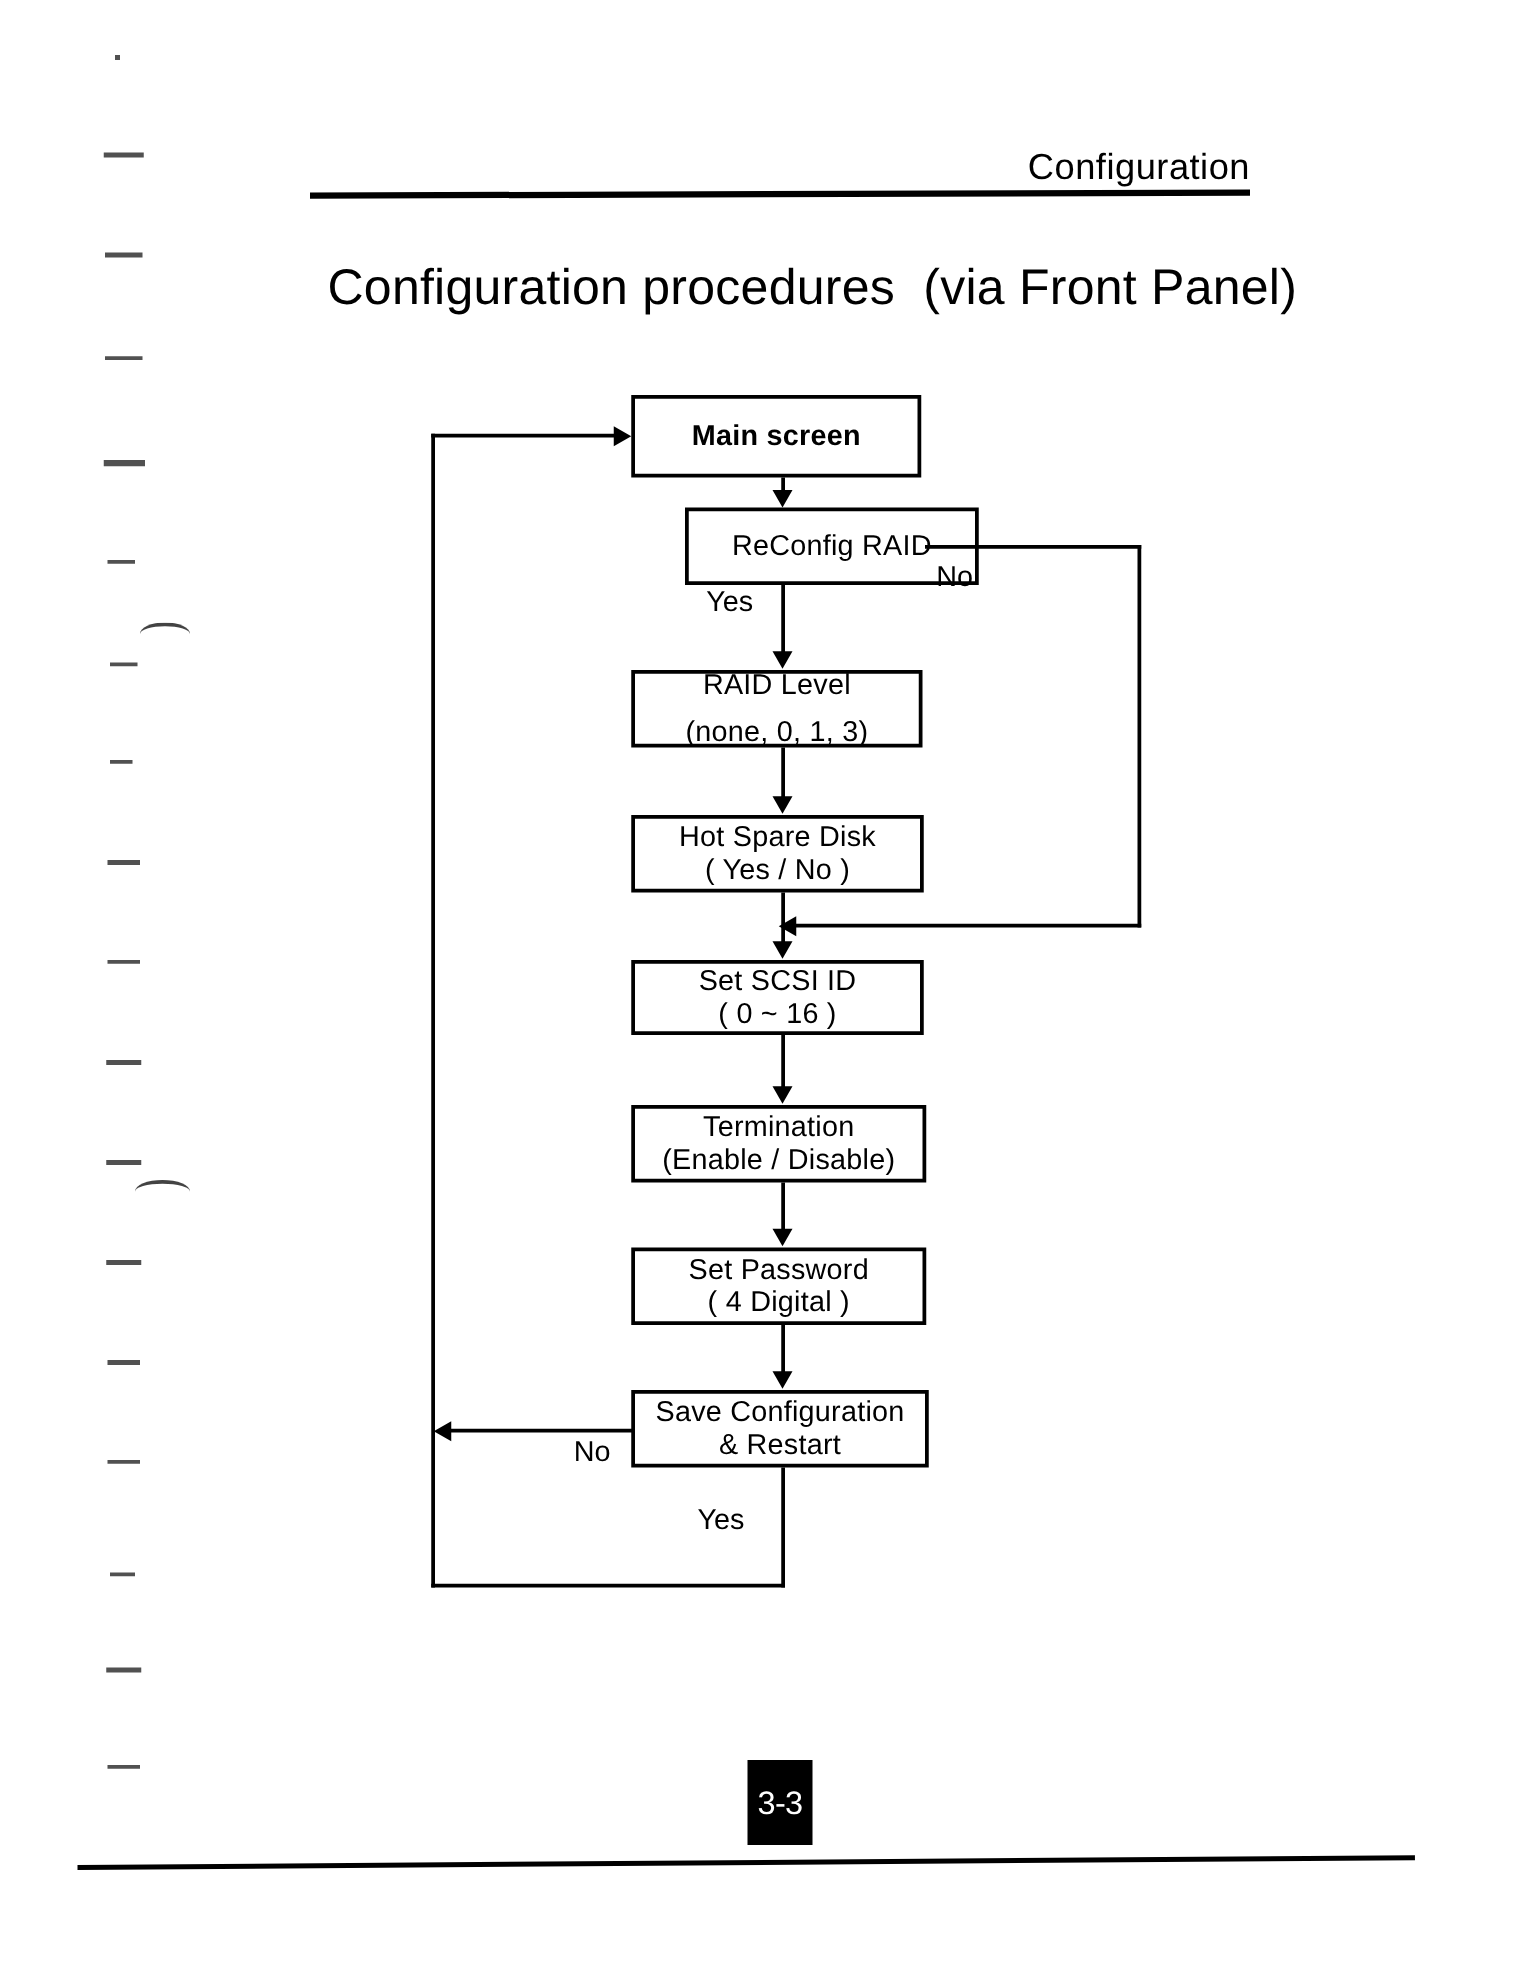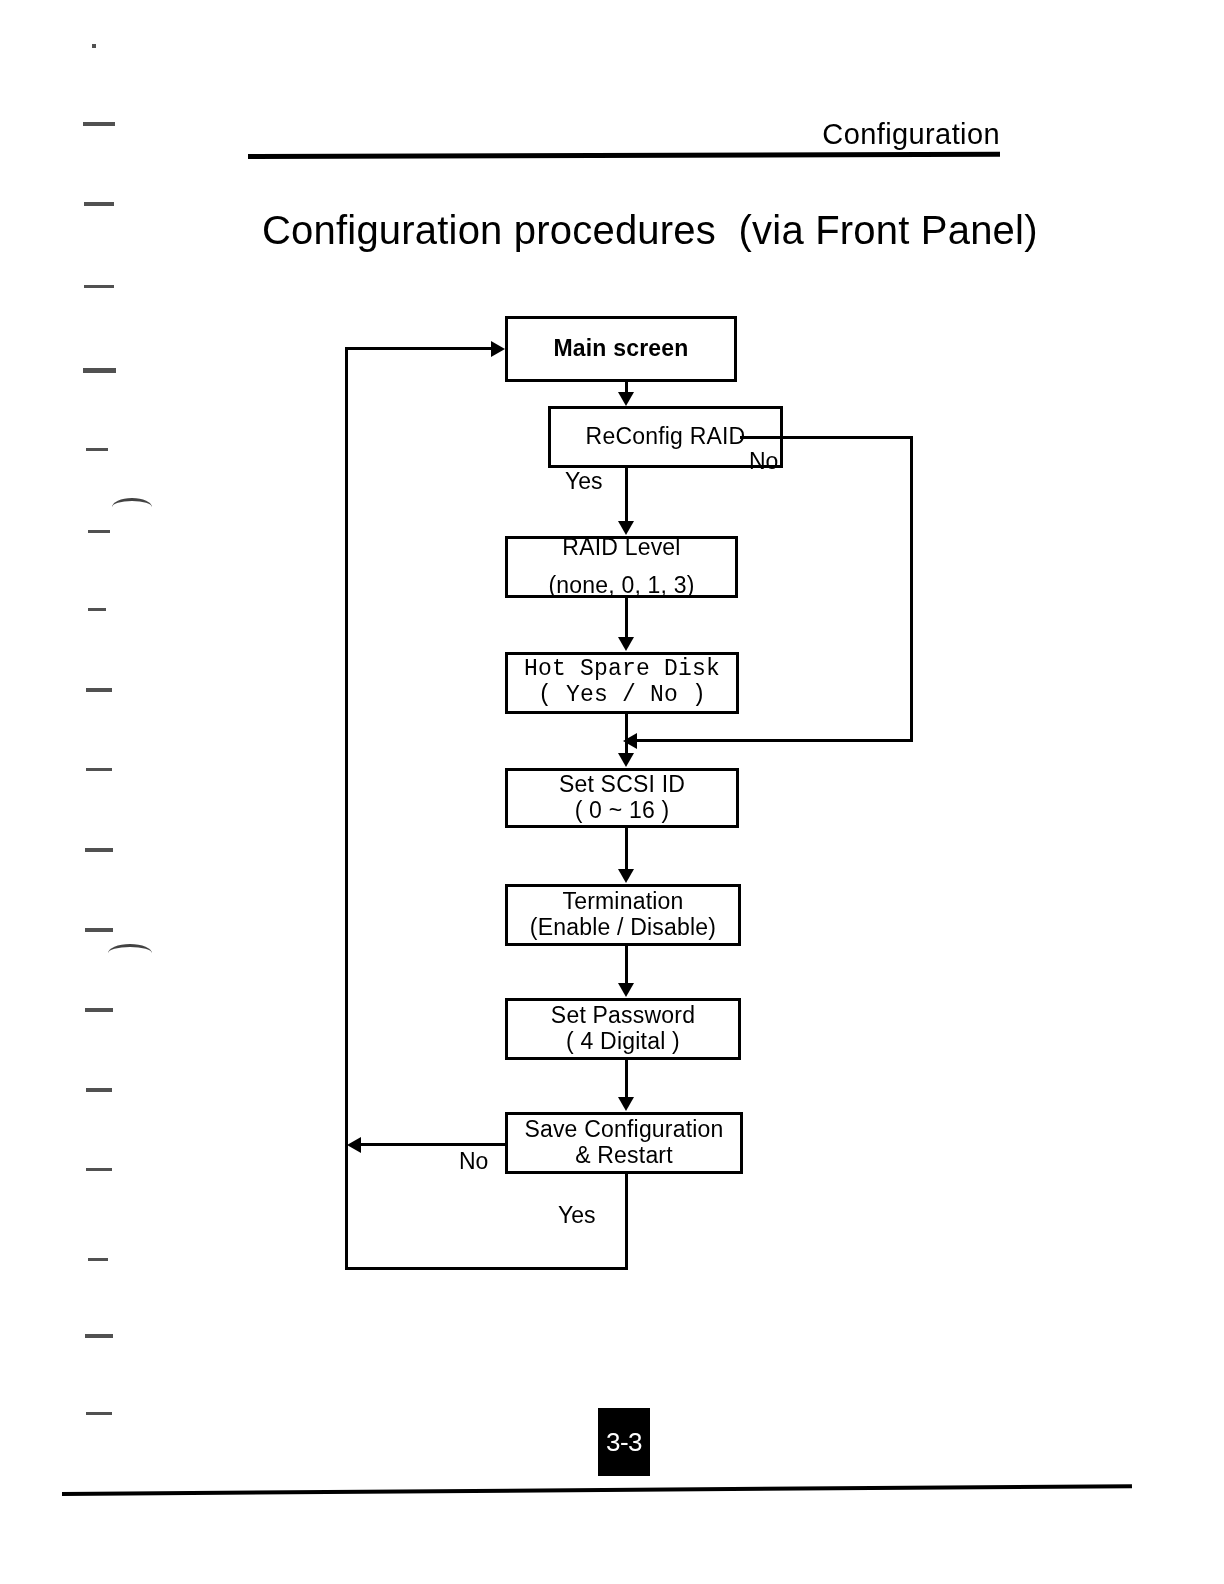--- a/index.html
+++ b/index.html
@@ -176,21 +176,21 @@
 
     <div class="node" style="left:505px; top:406px; width:235px; height:62px;margin-left:43px;">
       <span>ReConfig RAID</span>
     </div>
 
     <div class="node" style="left:505px; top:536px; width:233px; height:62px;gap:12px;">
       <span>RAID Level</span>
       <span class="l2">(none, 0, 1, 3)</span>
     </div>
 
-    <div class="node" style="left:505px; top:652px; width:234px; height:62px;font-family:Liberation Mono, monospace;">
+    <div class="node" style="left:505px; top:652px; width:234px; height:62px;">
       <span>Hot Spare Disk</span>
       <span class="l2">( Yes / No )</span>
     </div>
 
     <div class="node" style="left:505px; top:768px; width:234px; height:60px;">
       <span>Set SCSI ID</span>
       <span class="l2">( 0 ~ 16 )</span>
     </div>
 
     <div class="node" style="left:505px; top:884px; width:236px; height:62px;">

